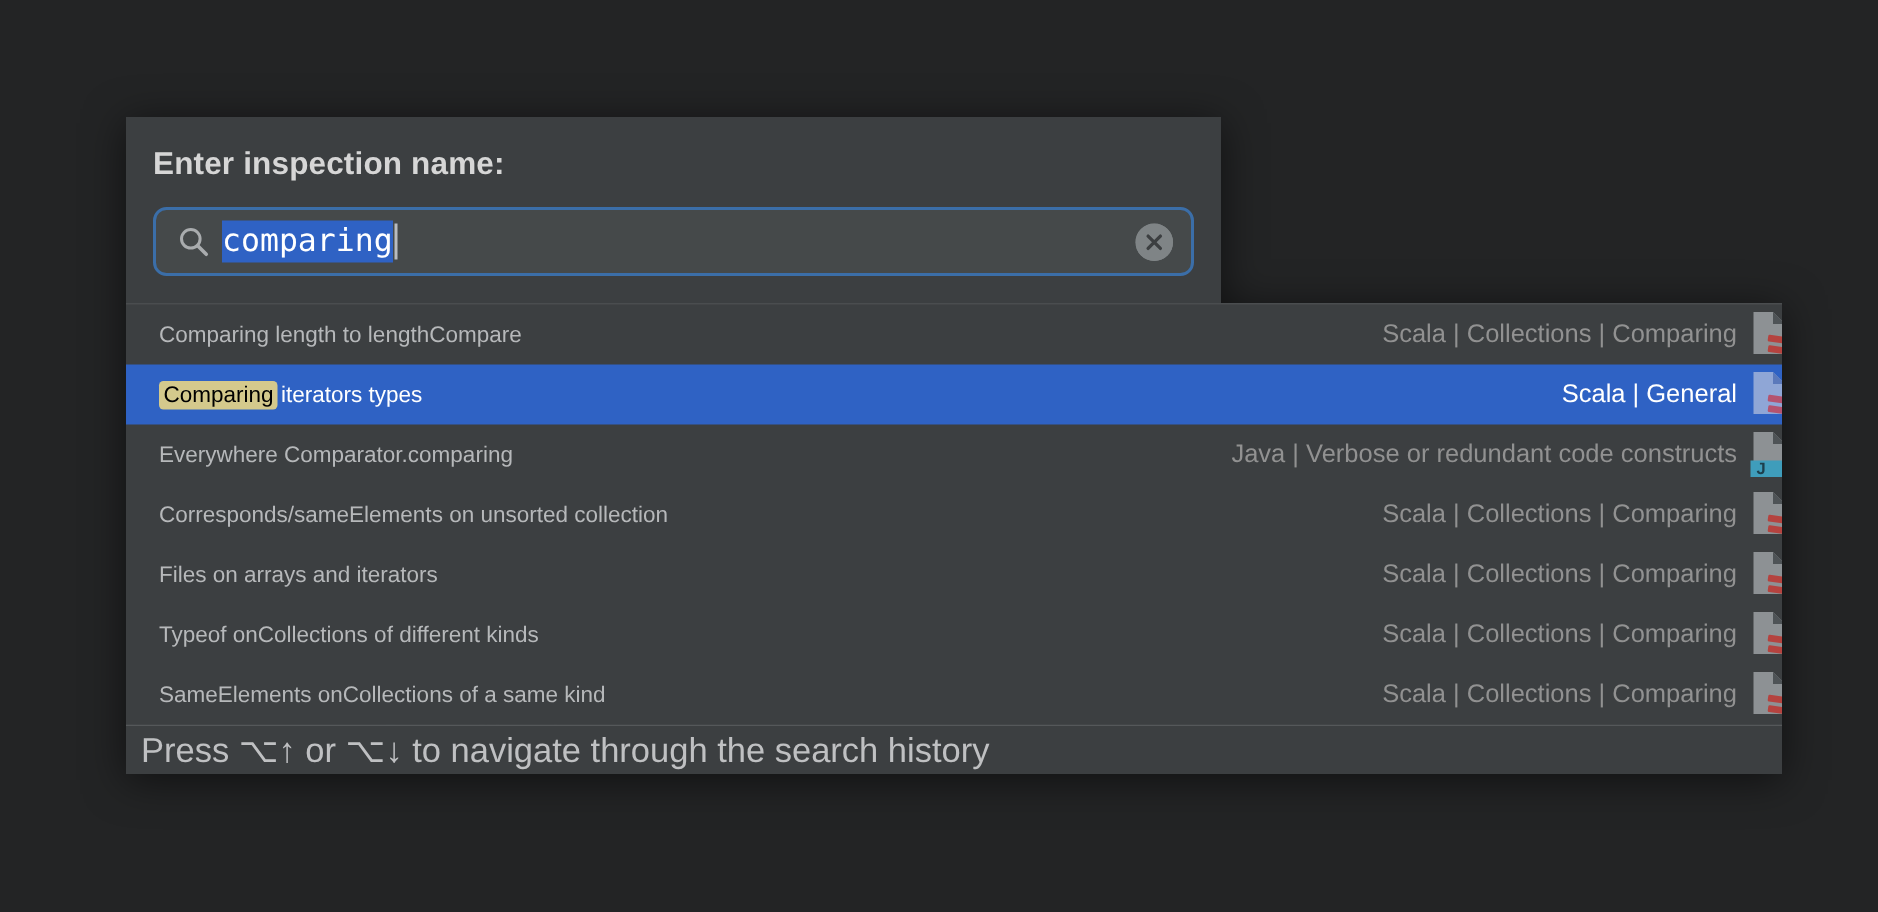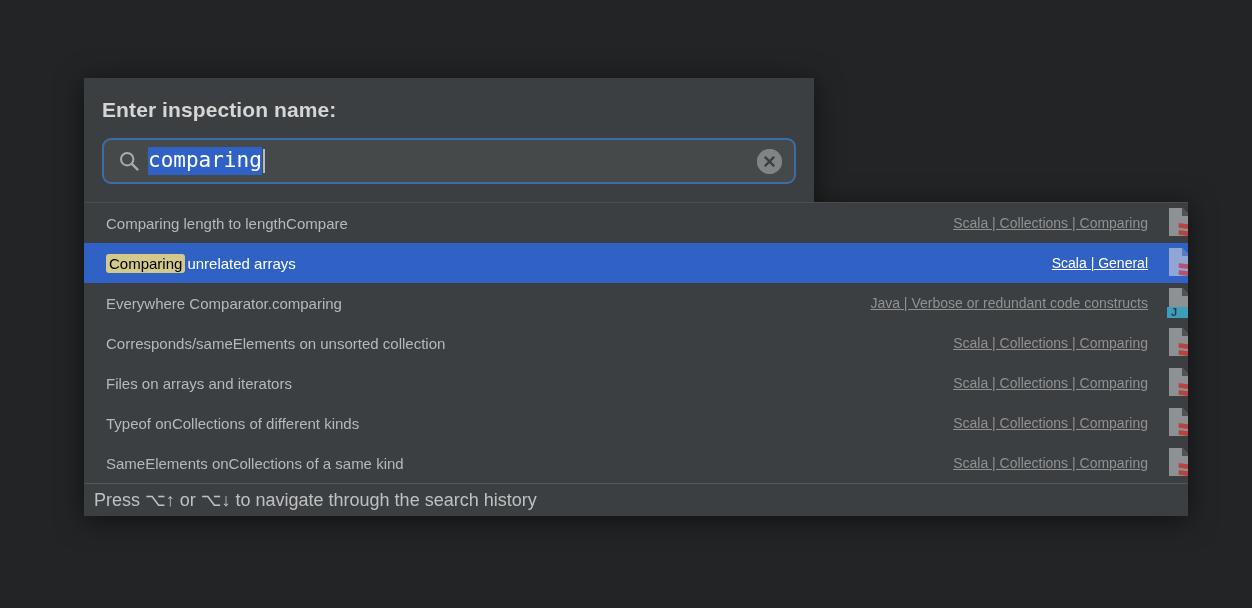--- a/index.html
+++ b/index.html
@@ -111,25 +111,24 @@
     background: #d4c98c;
     color: #000000;
     border-radius: 3px;
     padding: 1px 3px;
     margin-right: 2px;
   }
 
   .row-spacer { flex: 1 1 auto; min-width: 10px; }
 
   .row-cat {
-    font-size: 14px;
+    font-size: 17px;
     color: #919191;
     white-space: nowrap;
-    margin-right: 18px;
-    text-decoration: underline;
+    margin-right: 8px;
   }
   .row.selected .row-cat { color: #ffffff; }
 
   .row-icon {
     flex: 0 0 30px;
     width: 30px; height: 32px;
     margin-right: -8px;
     display: flex; align-items: center; justify-content: flex-start;
     overflow: hidden;
   }
@@ -140,21 +139,21 @@
     width: 1104px;
     height: 33px;
     background: #3c3f41;
     border-top: 1px solid #55585a;
     display: flex;
     align-items: center;
     padding-left: 10px;
   }
   .statusbar-text {
     color: #bfc0c2;
-    font-size: 18px;
+    font-size: 23px;
     white-space: nowrap;
   }
 </style>
 </head>
 <body>
 
 <div id="root">
 
   <div class="ghost-layer">
     <div class="ghost g1">Search Everywhere   Double ⇧</div>
@@ -202,21 +201,21 @@
               <path d="M3 1 h13 l8 8 v20 h-21 z" fill="#8d9194"></path>
               <path d="M16 1 l8 8 h-8 z" fill="#4e5356"></path>
               <rect x="13" y="16" width="18" height="4.6" rx="1" fill="#b5433f" transform="rotate(8 13 16)"></rect>
               <rect x="13" y="23" width="18" height="4.6" rx="1" fill="#b5433f" transform="rotate(8 13 23)"></rect>
             </svg>
           </div>
         </div>
         <div class="row selected">
           <div class="row-title">
             <span class="hl">Comparing</span>
-            <span>unrelated arrays</span>
+            <span>iterators types</span>
           </div>
           <div class="row-spacer"></div>
           <div class="row-cat">Scala | General</div>
           <div class="row-icon">
             <svg width="30" height="32" viewBox="0 0 30 32">
               <path d="M3 1 h13 l8 8 v20 h-21 z" fill="#8fa6d6"></path>
               <path d="M16 1 l8 8 h-8 z" fill="#5b79bb"></path>
               <rect x="13" y="16" width="18" height="4.6" rx="1" fill="#b5536f" transform="rotate(8 13 16)"></rect>
               <rect x="13" y="23" width="18" height="4.6" rx="1" fill="#b5536f" transform="rotate(8 13 23)"></rect>
             </svg>

